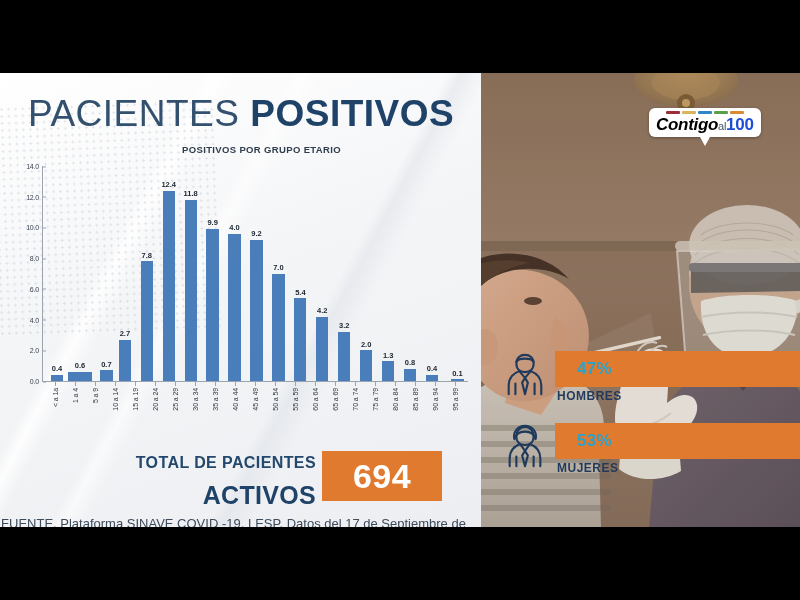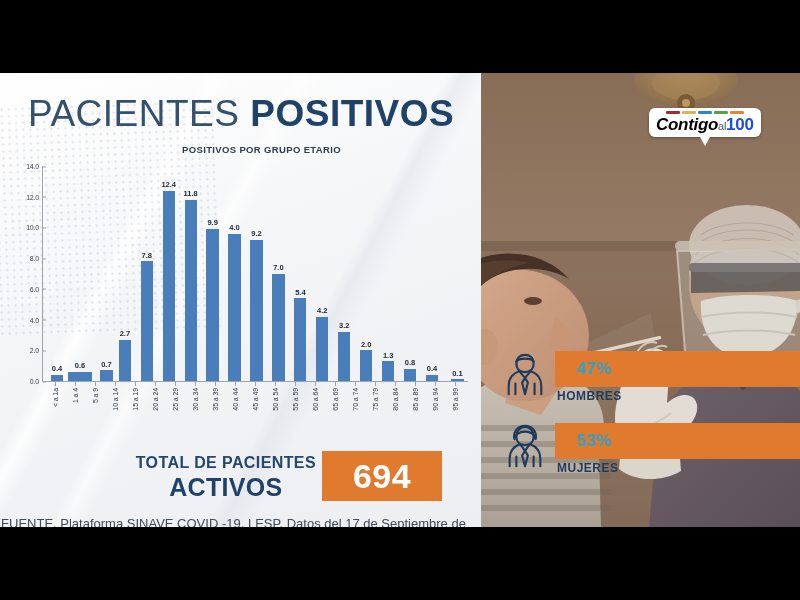--- a/index.html
+++ b/index.html
@@ -221,22 +221,21 @@
     font-size: 16px;
     font-weight: 700;
     letter-spacing: 0.4px;
     color: #23476d;
   }
   #total-label-big {
     font-size: 25px;
     font-weight: 700;
     letter-spacing: 0.3px;
     color: #1f4268;
-    margin-top: 4px;
-    text-align: center;
+    margin-top: 12px;
   }
   #total-badge {
     position: absolute;
     left: 322px;
     top: 2px;
     width: 120px;
     height: 50px;
     background: #e07a2f;
     display: flex;
     align-items: center;

